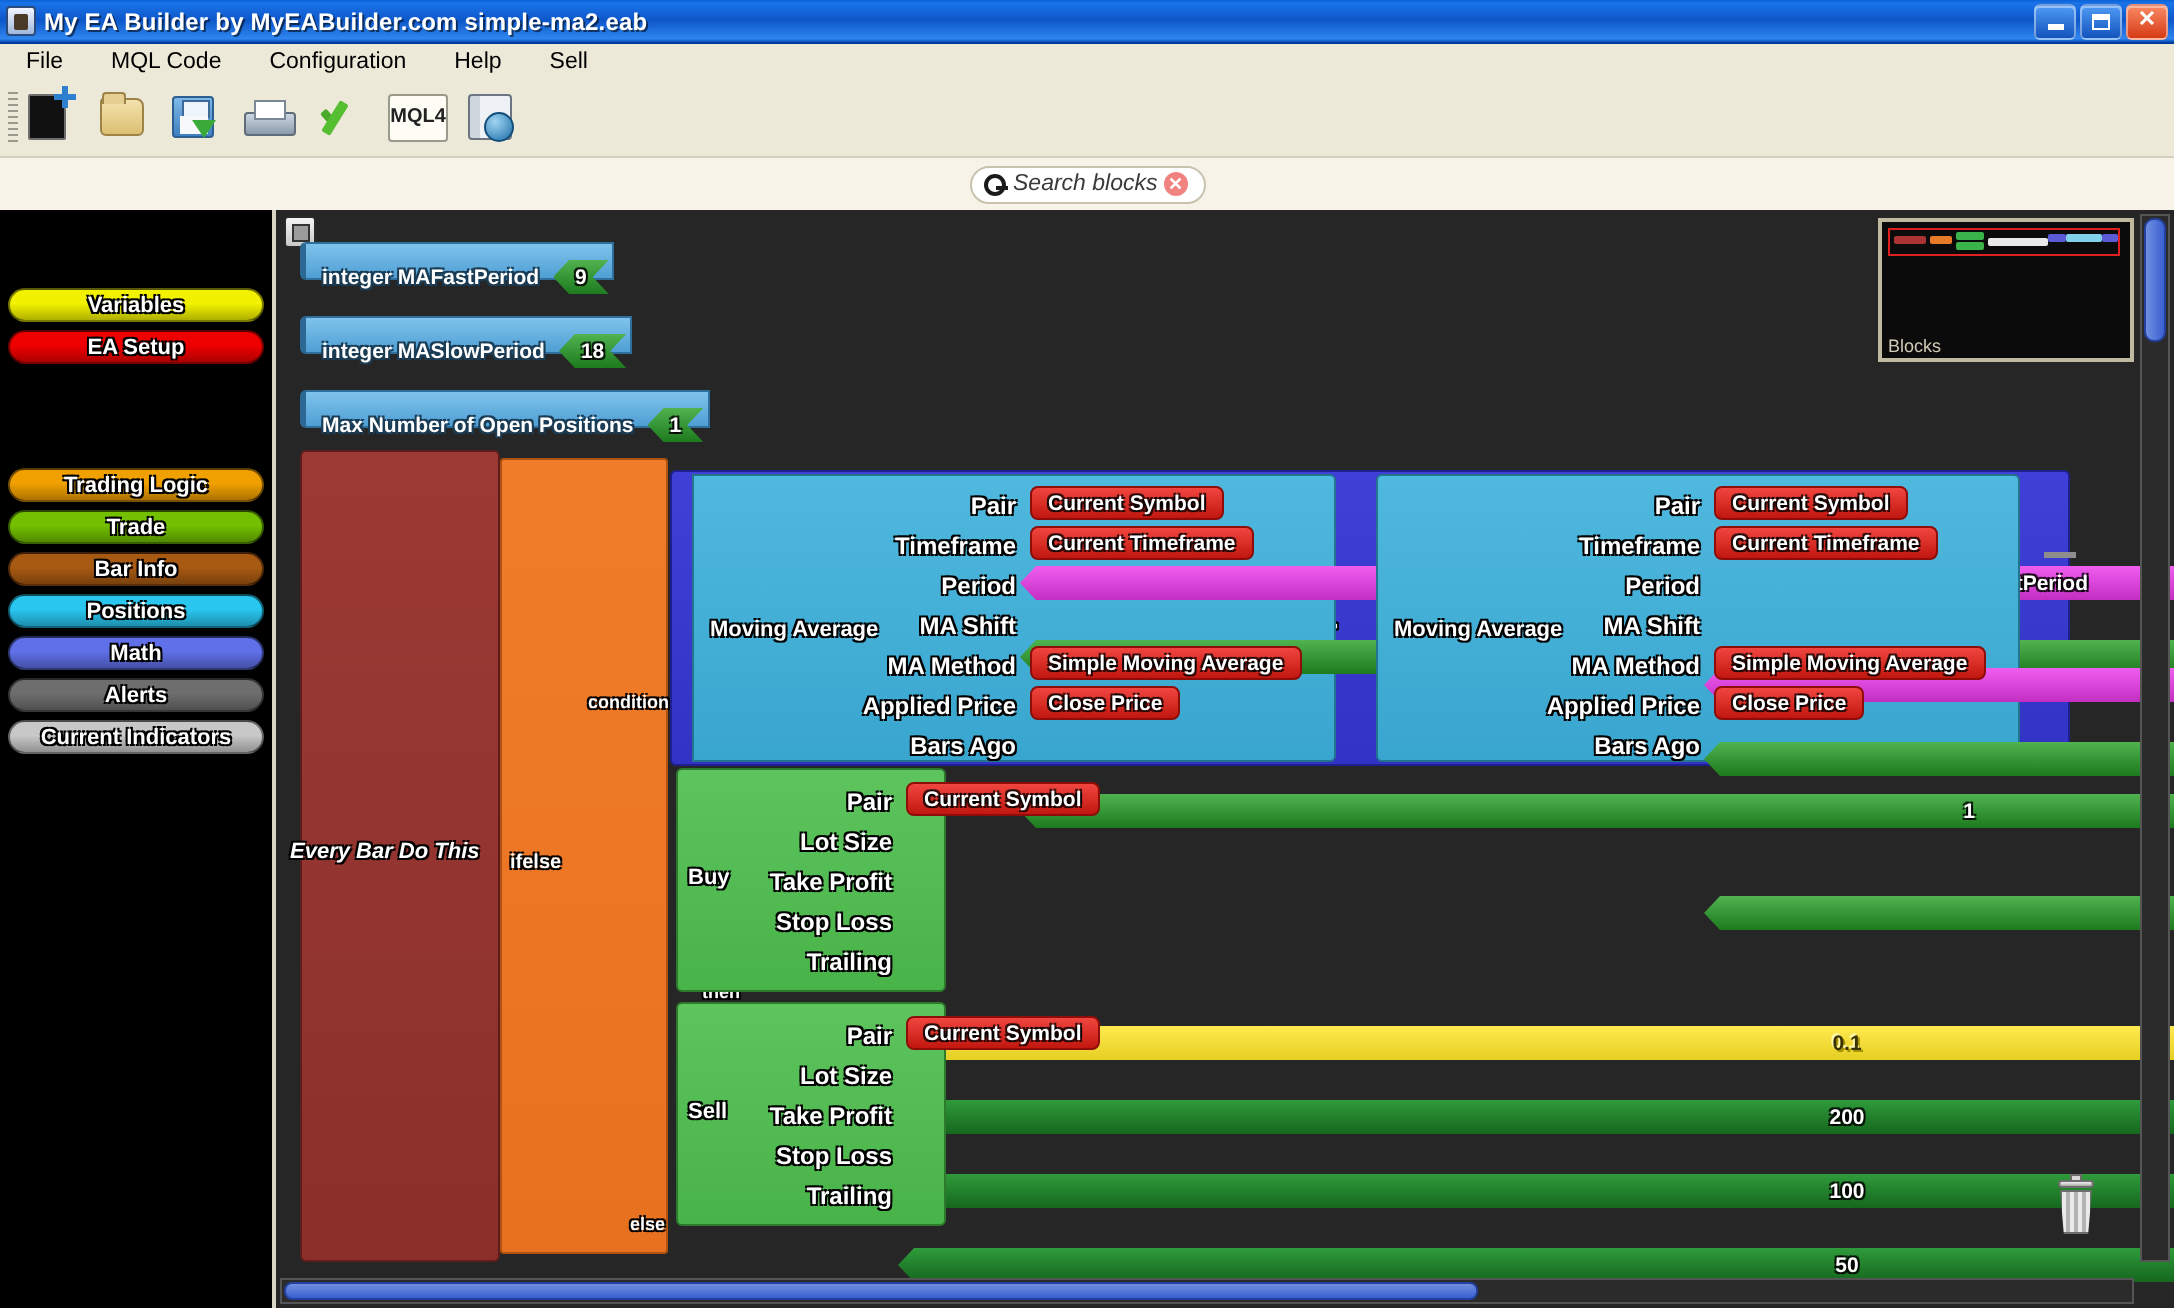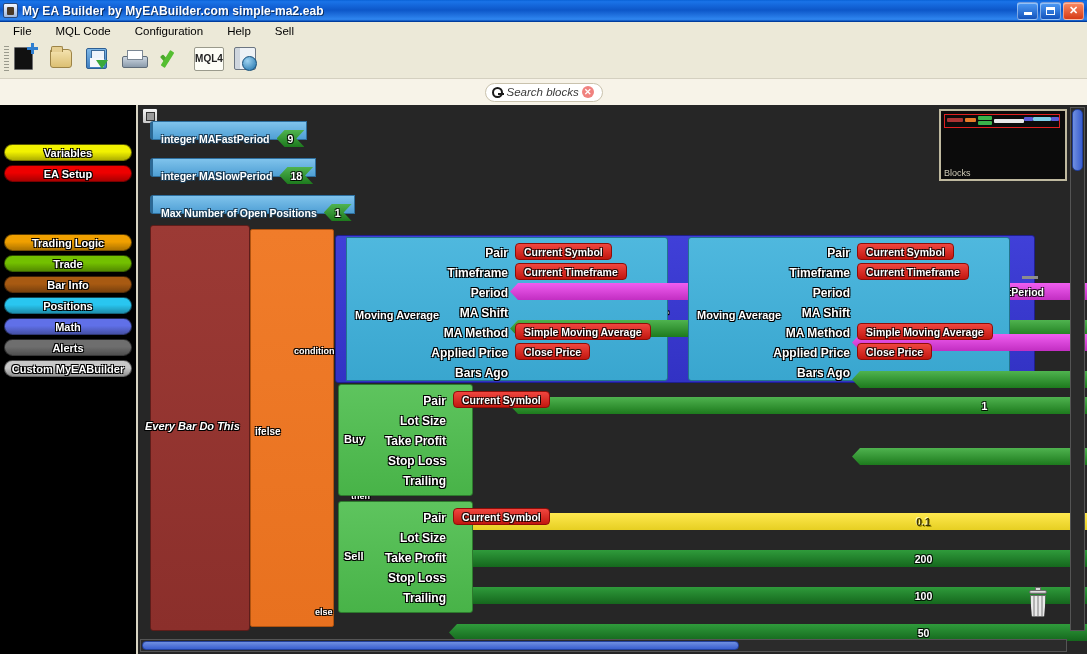--- a/index.html
+++ b/index.html
@@ -272,21 +272,21 @@
 
   <div class="sidebar">
     <div class="cat" style="background: linear-gradient(rgb(242, 242, 0) 0%, rgb(242, 242, 0) 45%, rgba(0, 0, 0, 0.28) 100%), rgb(242, 242, 0); color: rgb(255, 255, 255); margin-top: 34px;">Variables</div>
     <div class="cat" style="background: linear-gradient(rgb(238, 0, 0) 0%, rgb(238, 0, 0) 45%, rgba(0, 0, 0, 0.28) 100%), rgb(238, 0, 0); color: rgb(255, 255, 255);">EA Setup</div>
     <div class="cat" style="background: linear-gradient(rgb(240, 160, 0) 0%, rgb(240, 160, 0) 45%, rgba(0, 0, 0, 0.28) 100%), rgb(240, 160, 0); color: rgb(255, 255, 255); margin-top: 48px;">Trading Logic</div>
     <div class="cat" style="background: linear-gradient(rgb(115, 192, 0) 0%, rgb(115, 192, 0) 45%, rgba(0, 0, 0, 0.28) 100%), rgb(115, 192, 0); color: rgb(255, 255, 255);">Trade</div>
     <div class="cat" style="background: linear-gradient(rgb(168, 90, 18) 0%, rgb(168, 90, 18) 45%, rgba(0, 0, 0, 0.28) 100%), rgb(168, 90, 18); color: rgb(255, 255, 255);">Bar Info</div>
     <div class="cat" style="background: linear-gradient(rgb(41, 198, 240) 0%, rgb(41, 198, 240) 45%, rgba(0, 0, 0, 0.28) 100%), rgb(41, 198, 240); color: rgb(255, 255, 255);">Positions</div>
     <div class="cat" style="background: linear-gradient(rgb(96, 112, 232) 0%, rgb(96, 112, 232) 45%, rgba(0, 0, 0, 0.28) 100%), rgb(96, 112, 232); color: rgb(255, 255, 255);">Math</div>
     <div class="cat" style="background: linear-gradient(rgb(110, 110, 110) 0%, rgb(110, 110, 110) 45%, rgba(0, 0, 0, 0.28) 100%), rgb(110, 110, 110); color: rgb(255, 255, 255);">Alerts</div>
-    <div class="cat" style="background: linear-gradient(rgb(200, 200, 200) 0%, rgb(200, 200, 200) 45%, rgba(0, 0, 0, 0.28) 100%), rgb(200, 200, 200); color: rgb(255, 255, 255);">Custom MyEABuilder</div>
+    <div class="cat" style="background: linear-gradient(rgb(200, 200, 200) 0%, rgb(200, 200, 200) 45%, rgba(0, 0, 0, 0.28) 100%), rgb(200, 200, 200); color: rgb(255, 255, 255);">Current Indicators</div>
   </div>
 
   <div class="canvaswrap">
     <div class="canvas">
 
       <div class="collapse">
           <i></i>
         </div>
 
       <div class="blk setvar" style="left:12px;top:16px;">

